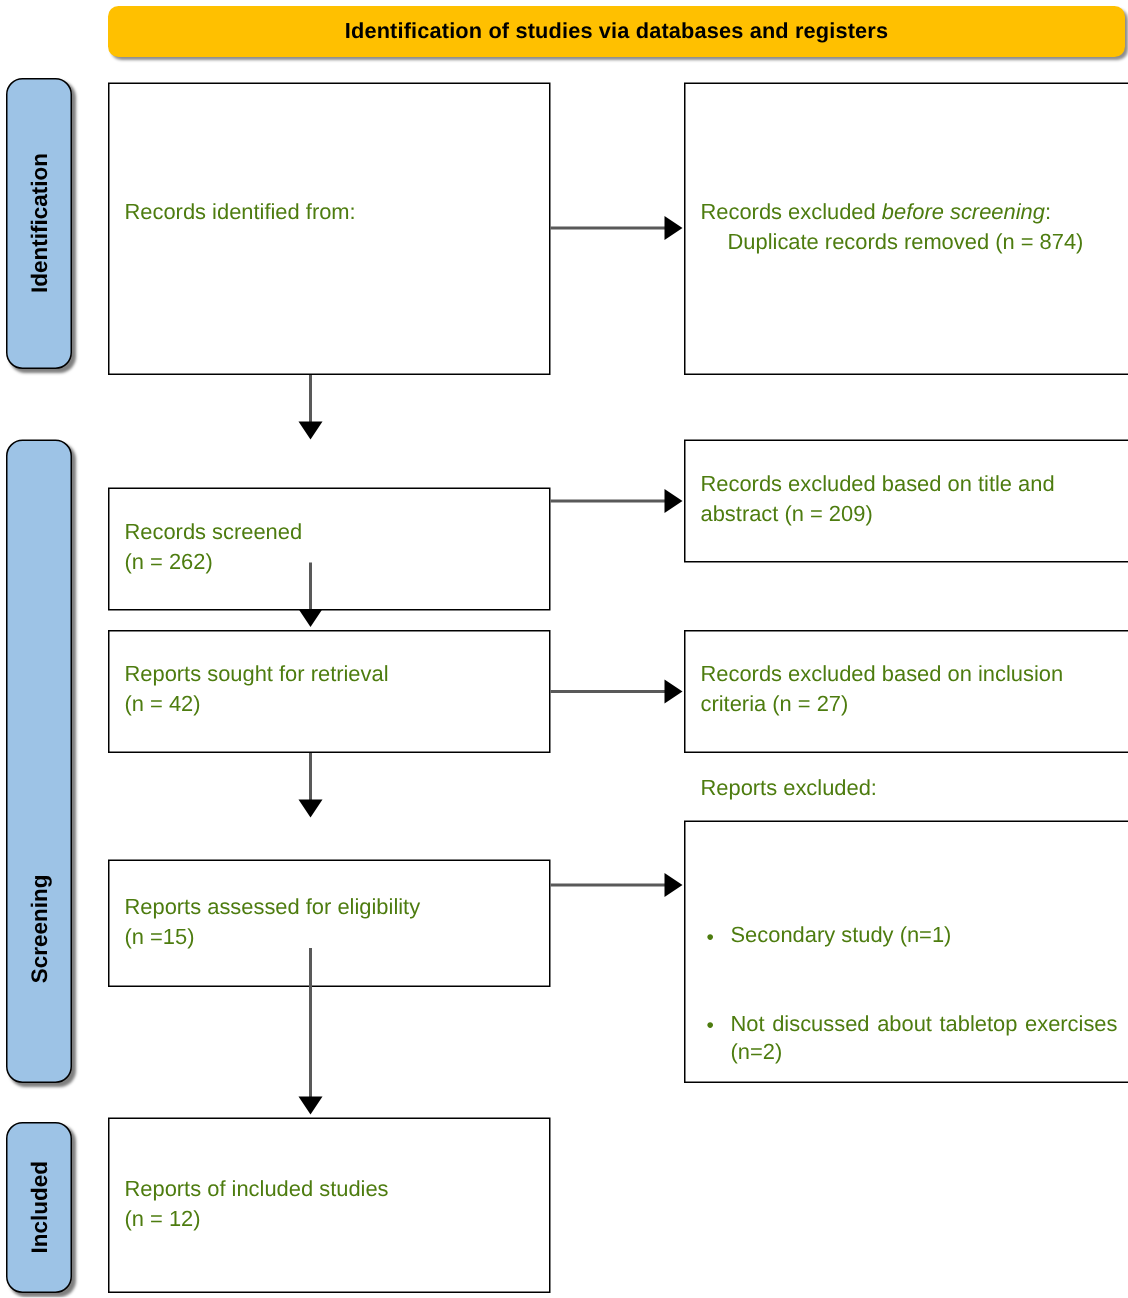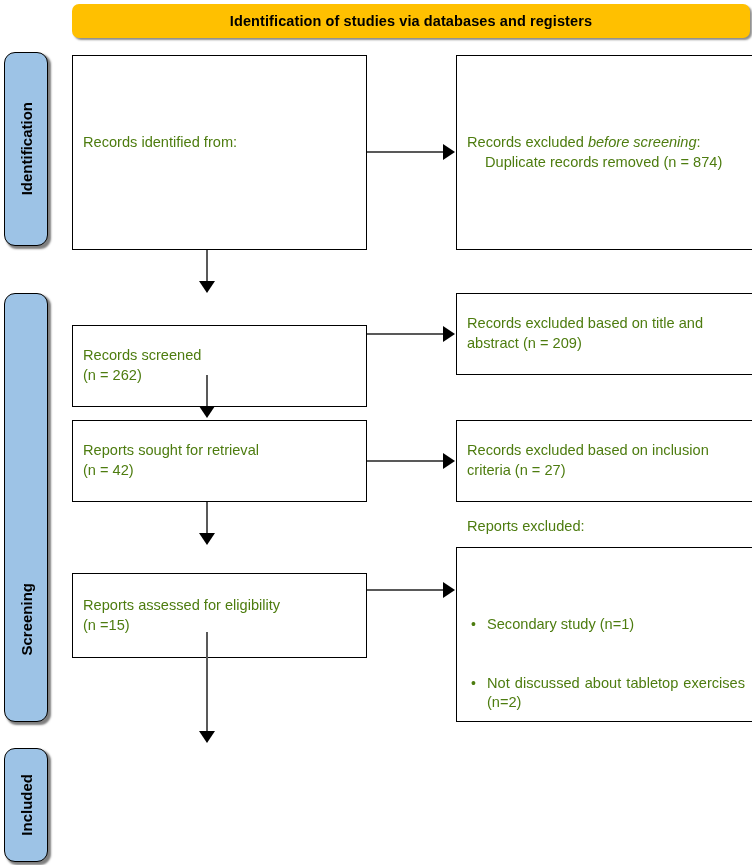--- a/index.html
+++ b/index.html
@@ -151,20 +151,23 @@
   <div class="fbox" id="box-excl-reports">
     <div class="btxt">
       <div>Reports excluded:</div>
       <ul class="blist">
         <li><span class="bullet">•</span><span>Secondary study (n=1)</span></li>
         <li><span class="bullet">•</span><span>Not discussed about tabletop exercises (n=2)</span></li>
       </ul>
     </div>
   </div>
 
+  <div class="fbox" id="box-included">
+    <div class="btxt"><span>Reports of included studies</span><br><span>(n = 12)</span></div>
+  </div>
 
   <div class="vline" style="left:206px;top:250px;height:33px;"></div>
   <div class="arrow-down" style="left:199px;top:281px;"></div>
 
   <div class="vline" style="left:206px;top:375px;height:33px;"></div>
   <div class="arrow-down" style="left:199px;top:406px;"></div>
 
   <div class="vline" style="left:206px;top:502px;height:33px;"></div>
   <div class="arrow-down" style="left:199px;top:533px;"></div>
 

